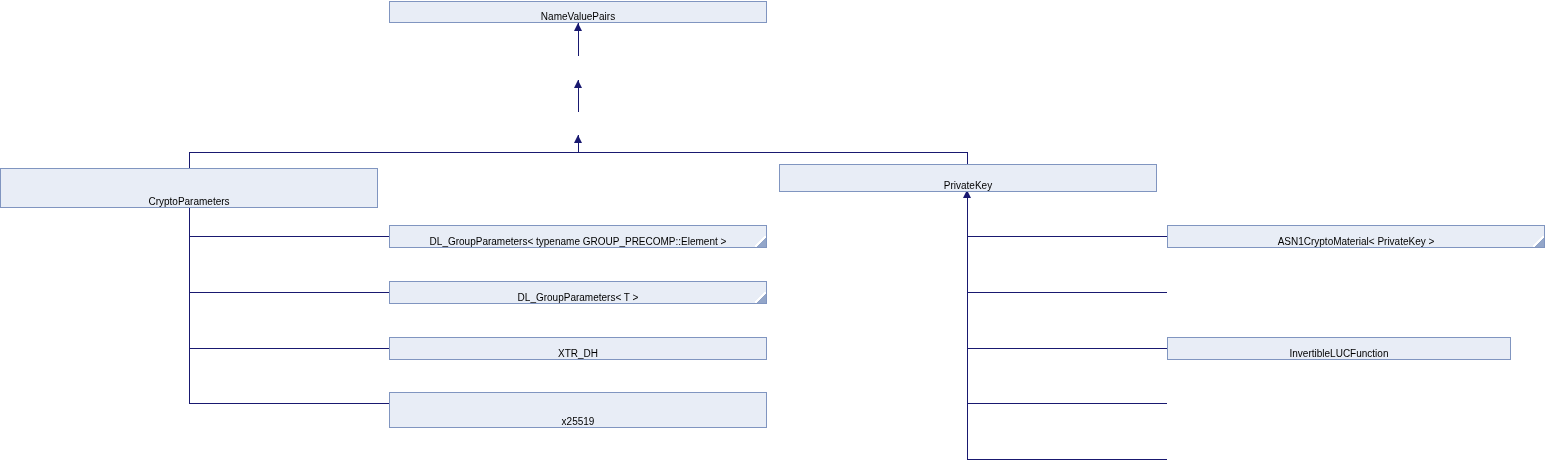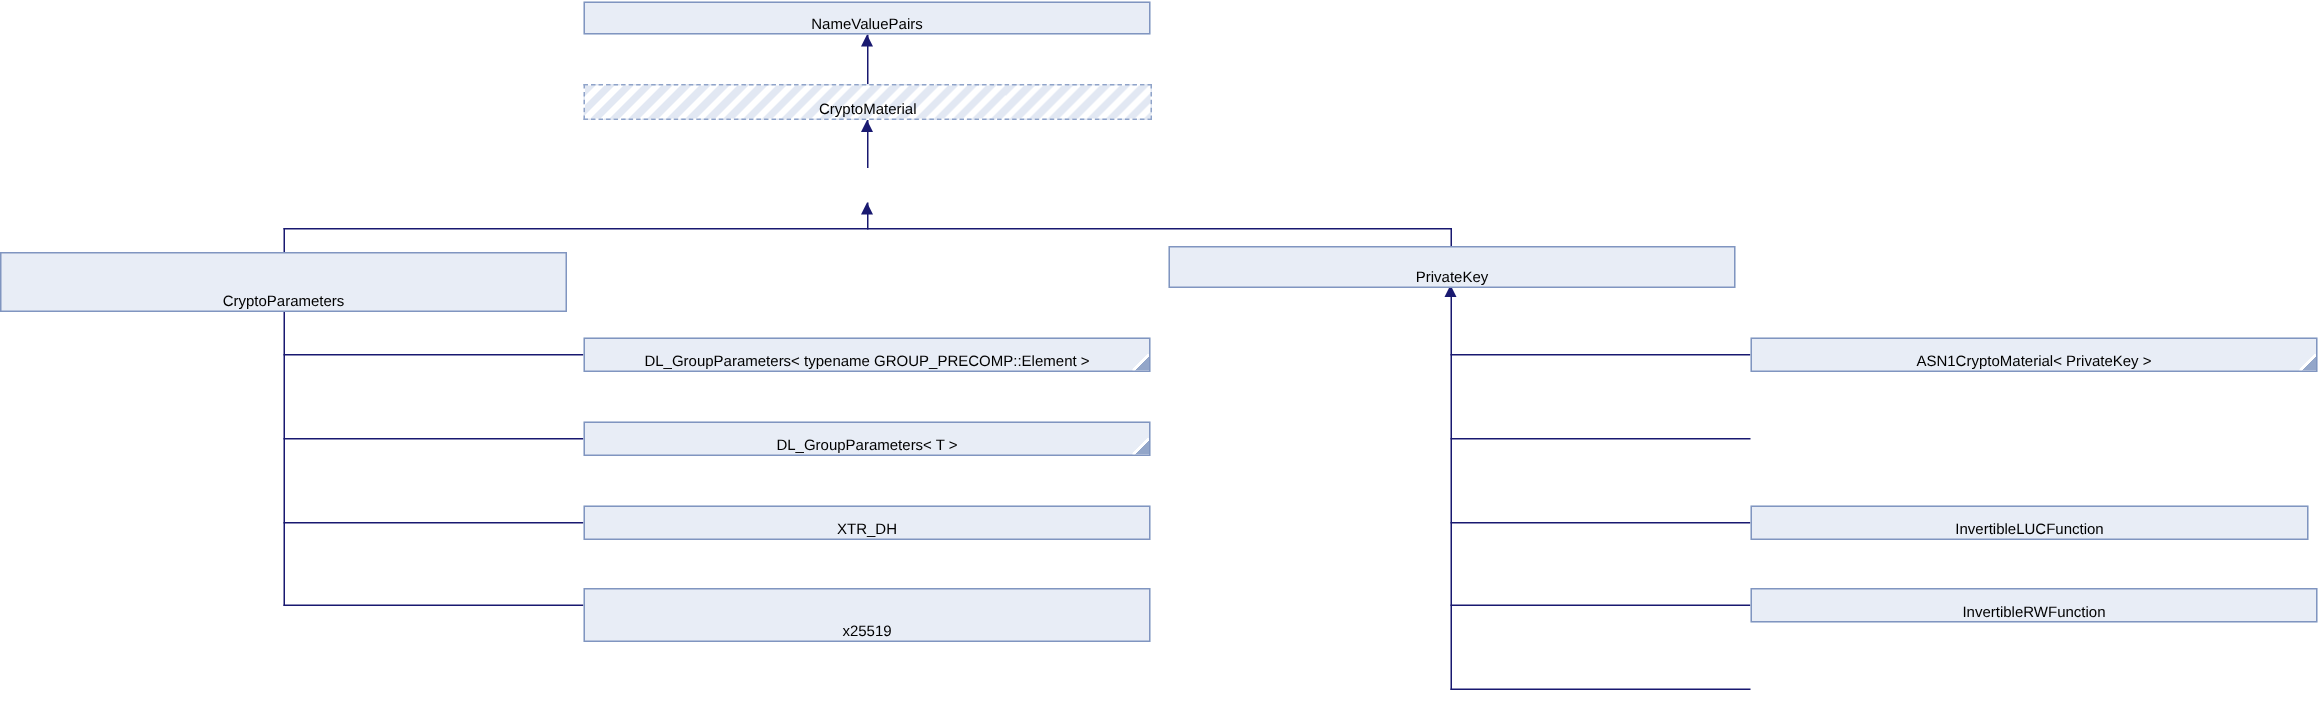--- a/index.html
+++ b/index.html
@@ -79,23 +79,20 @@
   <div class="hline" style="left:967px;top:236px;width:200px"></div>
   <div class="hline" style="left:967px;top:292px;width:200px"></div>
   <div class="hline" style="left:967px;top:348px;width:200px"></div>
   <div class="hline" style="left:967px;top:403px;width:200px"></div>
   <div class="hline" style="left:967px;top:459px;width:200px"></div>
 
   <div class="node" style="left:389px;top:1px;width:378px;height:22px">
     <span>NameValuePairs</span>
   </div>
 
-  <div class="node hatched" style="left:389px;top:56px;width:379px;height:24px">
-    <span>CryptoMaterial</span>
-  </div>
 
 
   <div class="node" style="left:0px;top:168px;width:378px;height:40px">
     <span>CryptoParameters</span>
   </div>
 
   <div class="node" style="left:779px;top:164px;width:378px;height:28px">
     <span>PrivateKey</span>
   </div>
 
@@ -116,22 +113,19 @@
   <div class="node" style="left:389px;top:392px;width:378px;height:36px">
     <span>x25519</span>
   </div>
 
   <div class="node" style="left:1167px;top:225px;width:378px;height:23px">
     <span>ASN1CryptoMaterial&lt; PrivateKey &gt;</span>
     <span class="fold"></span>
   </div>
 
 
-  <div class="node" style="left:1167px;top:337px;width:372px;height:23px">
+  <div class="node" style="left:1167px;top:337px;width:344px;height:23px">
     <span>InvertibleLUCFunction</span>
   </div>
 
-  <div class="node" style="left:1167px;top:392px;width:378px;height:23px">
-    <span>InvertibleRWFunction</span>
-  </div>
 
 
 </div>
 
 </body></html>

